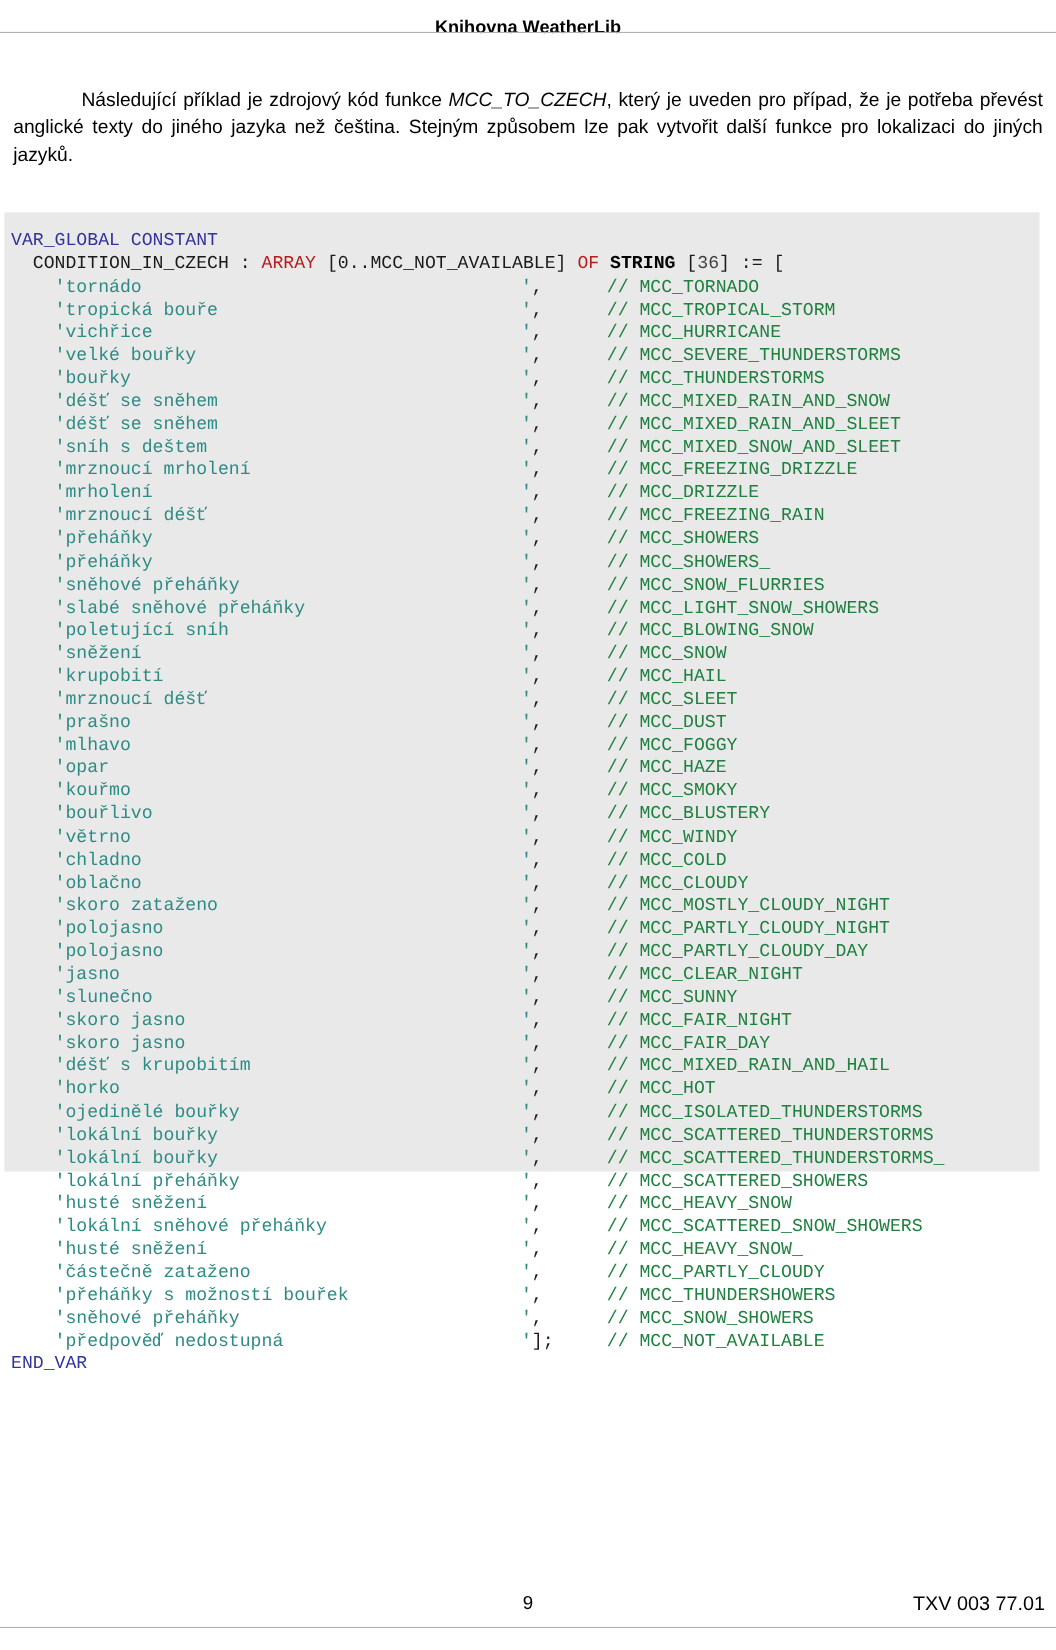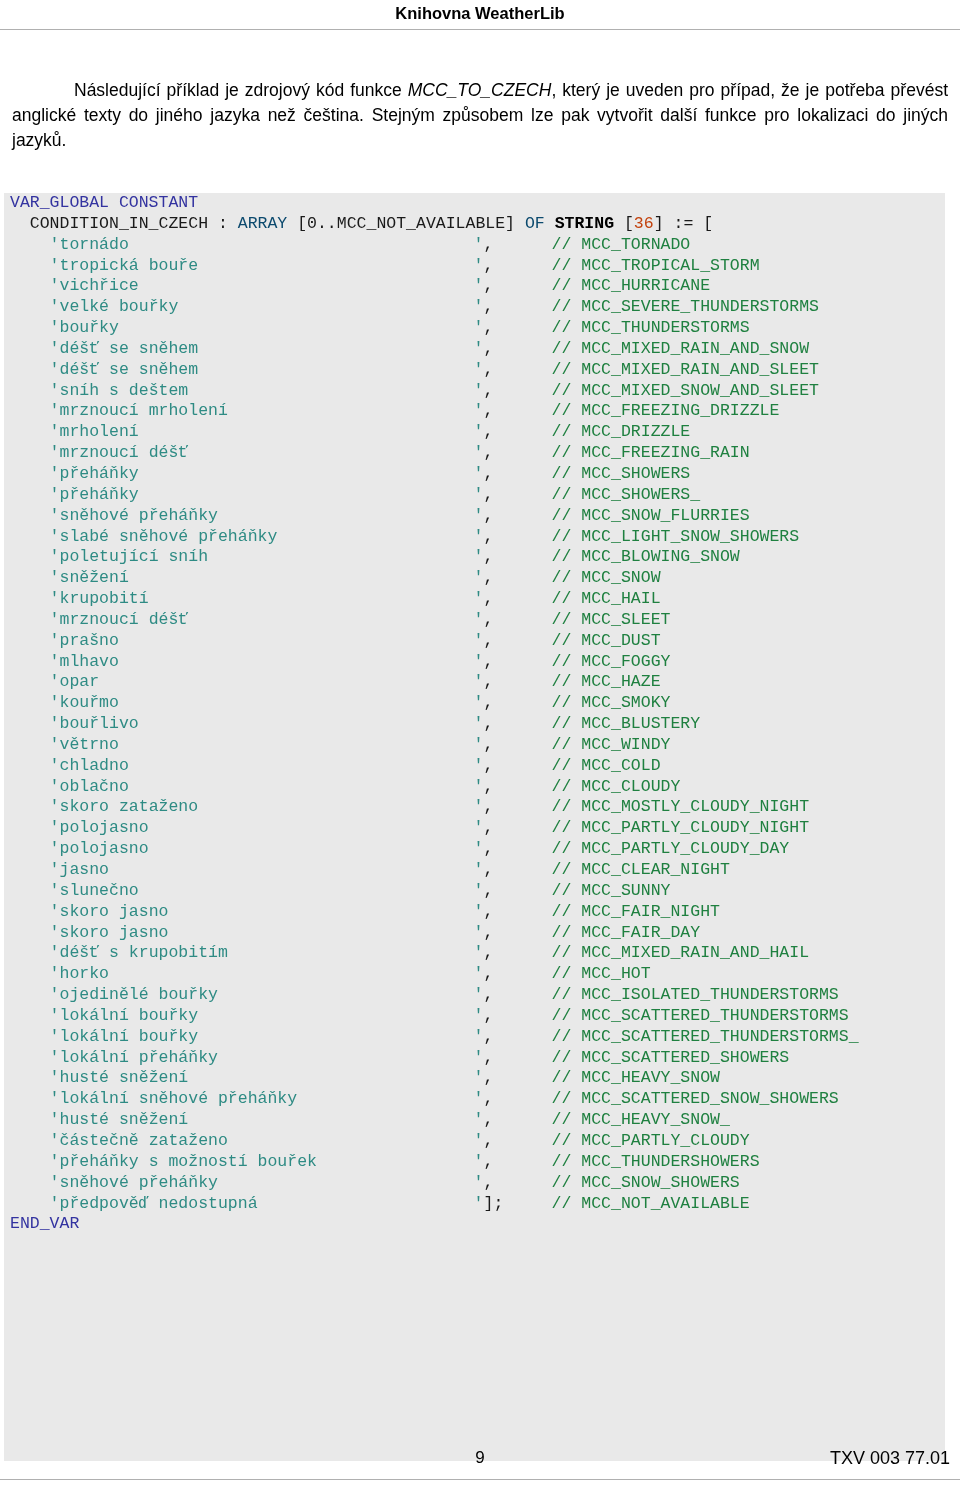--- a/index.html
+++ b/index.html
@@ -20,21 +20,21 @@
   .page-header {
     position: absolute;
     top: 0;
     left: 0;
     width: 960px;
     text-align: center;
     font-family: "Liberation Sans", sans-serif;
     font-size: 16.5px;
     font-weight: 700;
     color: #000;
-    padding-top: 4px;
+    padding-top: 16px;
     box-sizing: border-box;
   }
   .header-rule {
     position: absolute;
     top: 29px;
     left: 0;
     width: 960px;
     height: 1px;
     background: #b0b0b0;
   }
@@ -56,39 +56,39 @@
     font-family: "Liberation Sans", sans-serif;
     font-style: italic;
   }
 
   
   .code-block {
     position: absolute;
     top: 193px;
     left: 4px;
     width: 941px;
-    height: 1268px;
+    height: 872px;
     background: #e9e9e9;
     box-sizing: border-box;
-    padding: 0 0 0 0;
+    padding: 16px 0 0 0;
   }
   .code-line {
     font-family: "Liberation Mono", monospace;
     font-size: 16.5px;
     line-height: 20.85px;
     white-space: pre;
     padding-left: 6px;
     height: 20.85px;
   }
   
   .kw      { color: #3333a0; }            
-  .kw2     { color: #0c4a6e; text-align: right; }            
+  .kw2     { color: #b91c1c; text-align: right; }            
   .plain   { color: #1a1a1a; }
   .bold    { color: #000000; font-weight: 700; }
-  .num     { color: #c2410c; }
+  .num     { color: #404040; }
   .str     { color: #2e8b84; }
   .cmt     { color: #1f8040; }
   .c-str  { display: inline-block; width: 424px; }
   .c-mid  { display: inline-block; width: 78px; }
 
   
   .footer-rule {
     position: absolute;
     top: 1479px;
     left: 0;

